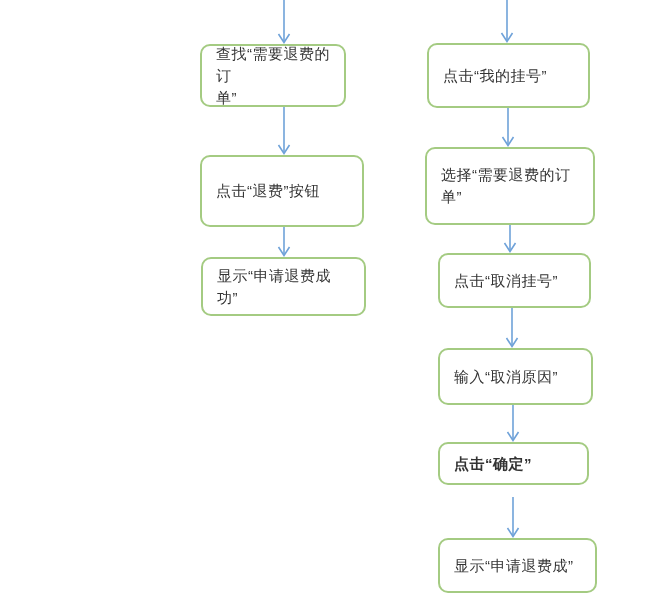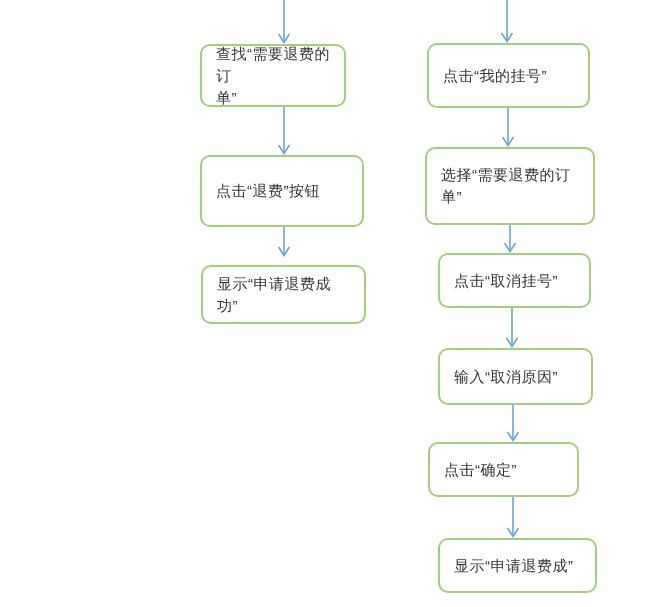--- a/index.html
+++ b/index.html
@@ -58,21 +58,21 @@
     <polyline points="2.5,38 8,46.5 13.5,38"></polyline>
   </svg>
   <svg class="flow-arrow" style="left:276px; top:215px;" width="16" height="42">
     <line x1="8" y1="0" x2="8" y2="40"></line>
     <polyline points="2.5,32 8,40.5 13.5,32"></polyline>
   </svg>
 
   <div class="flow-box" style="left:200px; top:44px; width:146px; height:63px;">查找“需要退费的订
 单”</div>
   <div class="flow-box" style="left:200px; top:155px; width:164px; height:72px;">点击“退费”按钮</div>
-  <div class="flow-box" style="left:201px; top:257px; width:165px; height:59px;margin-top:8px;">显示“申请退费成
+  <div class="flow-box" style="left:201px; top:257px; width:165px; height:59px;">显示“申请退费成
 功”</div>
 
   <svg class="flow-arrow" style="left:499px; top:0px;" width="16" height="43">
     <line x1="8" y1="0" x2="8" y2="41"></line>
     <polyline points="2.5,33 8,41.5 13.5,33"></polyline>
   </svg>
   <svg class="flow-arrow" style="left:500px; top:108px;" width="16" height="39">
     <line x1="8" y1="0" x2="8" y2="37"></line>
     <polyline points="2.5,29 8,37.5 13.5,29"></polyline>
   </svg>
@@ -91,16 +91,16 @@
   <svg class="flow-arrow" style="left:505px; top:497px;" width="16" height="41">
     <line x1="8" y1="0" x2="8" y2="39"></line>
     <polyline points="2.5,31 8,39.5 13.5,31"></polyline>
   </svg>
 
   <div class="flow-box" style="left:427px; top:43px; width:163px; height:65px;">点击“我的挂号”</div>
   <div class="flow-box" style="left:425px; top:147px; width:170px; height:78px;">选择“需要退费的订
 单”</div>
   <div class="flow-box" style="left:438px; top:253px; width:153px; height:55px;">点击“取消挂号”</div>
   <div class="flow-box" style="left:438px; top:348px; width:155px; height:57px;">输入“取消原因”</div>
-  <div class="flow-box" style="left:428px; top:442px; width:151px; height:55px;">点击“确定”</div>
+  <div class="flow-box" style="left:438px; top:442px; width:151px; height:43px;font-weight:bold;">点击“确定”</div>
   <div class="flow-box" style="left:438px; top:538px; width:159px; height:55px;">显示“申请退费成”</div>
 
 </div>
 
 </body></html>

